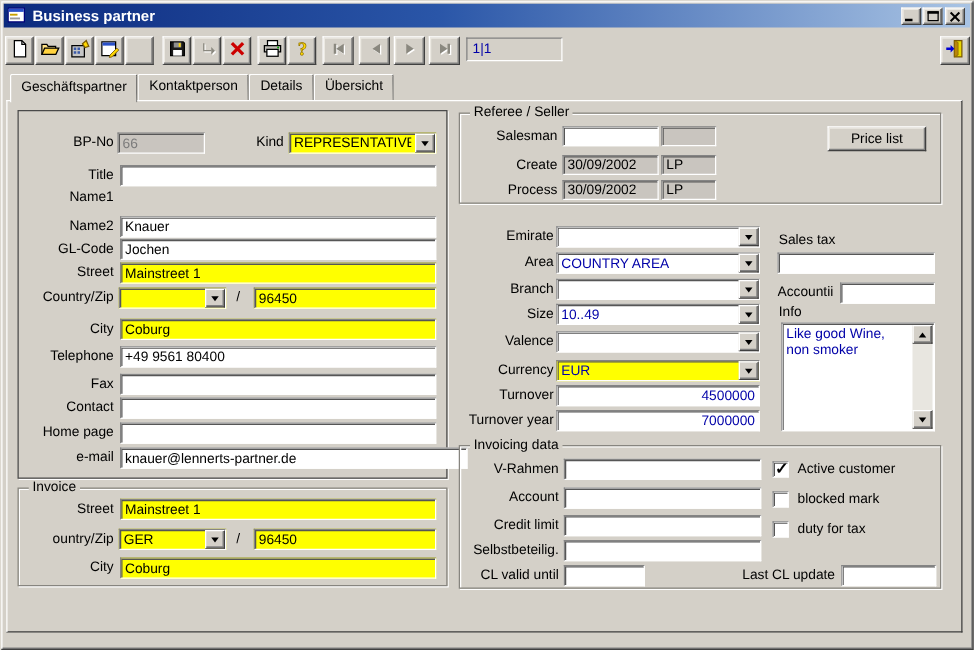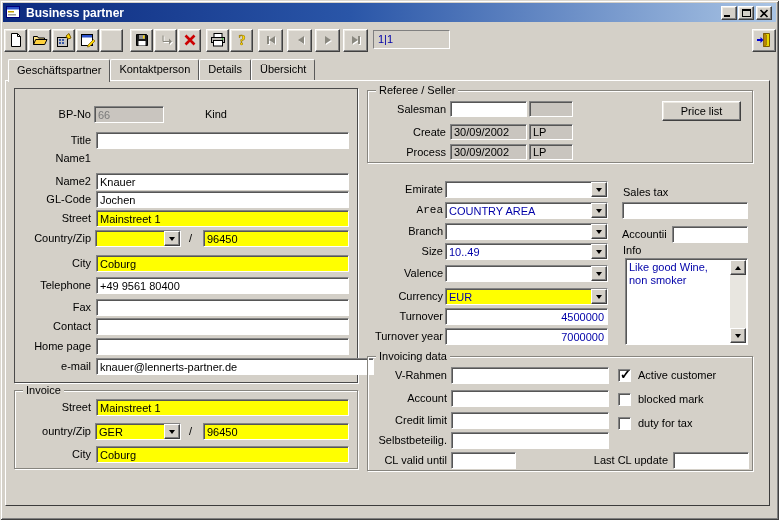--- a/index.html
+++ b/index.html
@@ -234,20 +234,26 @@
     <span class="tab">Details</span>
     <span class="tab">Übersicht</span>
   </div>
 
   <div class="tabpage">
 
     <div class="panel" style="left:8px;top:7px;width:344px;height:295px;">
       <span class="lbl r" style="left:0;top:17px;width:76px;">BP-No</span>
       <span class="fld grayfld dimtext" style="left:79px;top:17px;width:70px;"><input readonly="" value="66" style=""></span>
       <span class="lbl r" style="left:140px;top:17px;width:72px;">Kind</span>
+      <span class="fld yellow combo" style="left:216px;top:17px;width:118px;">
+          <span class="cval"><input value="REPRESENTATIVE" style=""></span>
+          <span class="cbtn">
+            <span class="tri"></span>
+          </span>
+        </span>
 
       <span class="lbl r" style="left:0;top:43px;width:76px;">Title</span>
       <span class="fld" style="left:81px;top:43px;width:253px;"><input style=""></span>
 
       <span class="lbl r" style="left:0;top:61px;width:76px;">Name1</span>
 
       <span class="lbl r" style="left:0;top:84px;width:76px;">Name2</span>
       <span class="fld" style="left:81px;top:84px;width:253px;"><input value="Knauer" style=""></span>
 
       <span class="lbl r" style="left:0;top:102px;width:76px;">GL-Code</span>
@@ -322,21 +328,21 @@
     </div>
 
     <span class="lbl r" style="left:345px;top:100px;width:92px;">Emirate</span>
     <span class="fld combo" style="left:439px;top:100px;width:163px;">
         <span class="cval"><input style=""></span>
         <span class="cbtn">
           <span class="tri"></span>
         </span>
       </span>
 
-    <span class="lbl r" style="left:345px;top:121px;width:92px;font-family:Liberation Mono, monospace;">Area</span>
+    <span class="lbl r" style="left:345px;top:121px;width:92px;">Area</span>
     <span class="fld combo blue" style="left:439px;top:121px;width:163px;">
         <span class="cval"><input style="color: rgb(0, 0, 168);" value="COUNTRY AREA"></span>
         <span class="cbtn">
           <span class="tri"></span>
         </span>
       </span>
 
     <span class="lbl r" style="left:345px;top:142px;width:92px;">Branch</span>
     <span class="fld combo" style="left:439px;top:142px;width:163px;">
         <span class="cval"><input style=""></span>

